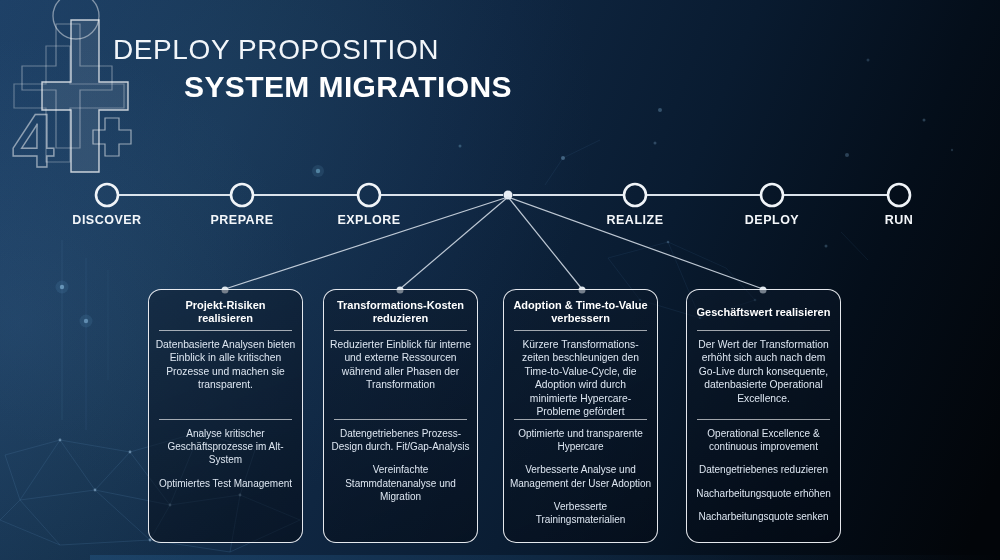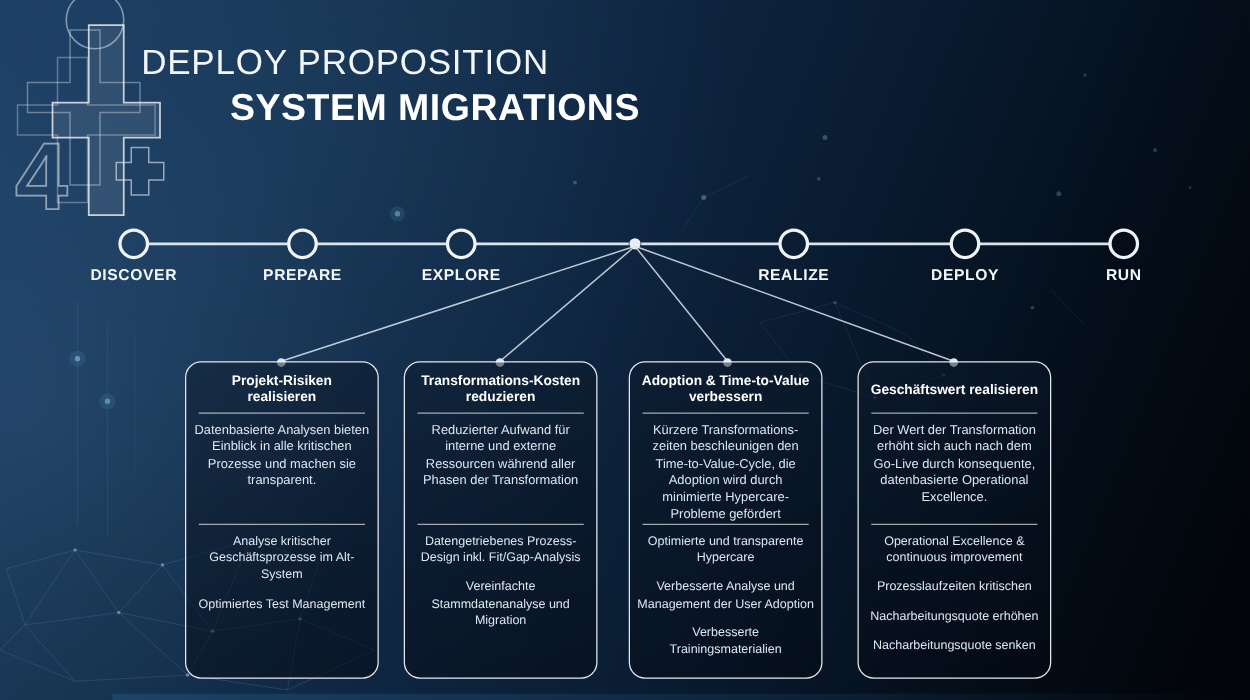--- a/index.html
+++ b/index.html
@@ -154,24 +154,24 @@
     <div class="card-divider"></div>
     <div class="card-items">
       <div class="card-item">Analyse kritischer Geschäftsprozesse im Alt-System</div>
       <div class="card-item">Optimiertes Test Management</div>
     </div>
   </div>
 
   <div class="card c1">
     <div class="card-title">Transformations-Kosten reduzieren</div>
     <div class="card-divider"></div>
-    <div class="card-desc">Reduzierter Aufwand für interne und externe Ressourcen während aller Phasen der Transformation</div>
-    <div class="card-divider"></div>
-    <div class="card-items">
-      <div class="card-item">Datengetriebenes Prozess-Design inkl. Fit/Gap-Analysis</div>
+    <div class="card-desc">Reduzierter Einblick für interne und externe Ressourcen während aller Phasen der Transformation</div>
+    <div class="card-divider"></div>
+    <div class="card-items">
+      <div class="card-item">Datengetriebenes Prozess-Design durch. Fit/Gap-Analysis</div>
       <div class="card-item">Vereinfachte Stammdatenanalyse und Migration</div>
     </div>
   </div>
 
   <div class="card c2">
     <div class="card-title">Adoption &amp; Time-to-Value verbessern</div>
     <div class="card-divider"></div>
     <div class="card-desc">Kürzere Transformations-zeiten beschleunigen den Time-to-Value-Cycle, die Adoption wird durch minimierte Hypercare-Probleme gefördert</div>
     <div class="card-divider"></div>
     <div class="card-items">
@@ -181,20 +181,20 @@
     </div>
   </div>
 
   <div class="card c3">
     <div class="card-title">Geschäftswert realisieren</div>
     <div class="card-divider"></div>
     <div class="card-desc">Der Wert der Transformation erhöht sich auch nach dem Go-Live durch konsequente, datenbasierte Operational Excellence.</div>
     <div class="card-divider"></div>
     <div class="card-items">
       <div class="card-item">Operational Excellence &amp; continuous improvement</div>
-      <div class="card-item">Prozesslaufzeiten kritischen</div>
+      <div class="card-item">Datengetriebenes reduzieren</div>
       <div class="card-item">Nacharbeitungsquote erhöhen</div>
       <div class="card-item">Nacharbeitungsquote senken</div>
     </div>
   </div>
 
   <div class="footer-strip"></div>
 </div>
 
 </body></html>

